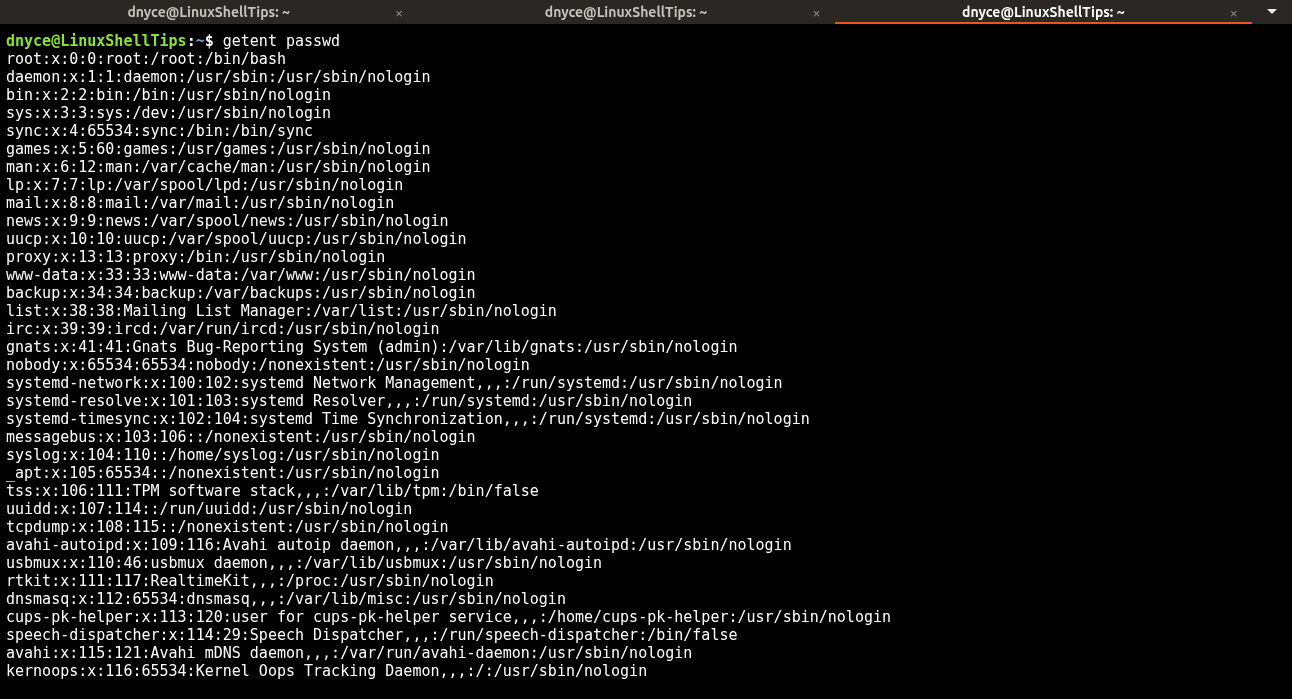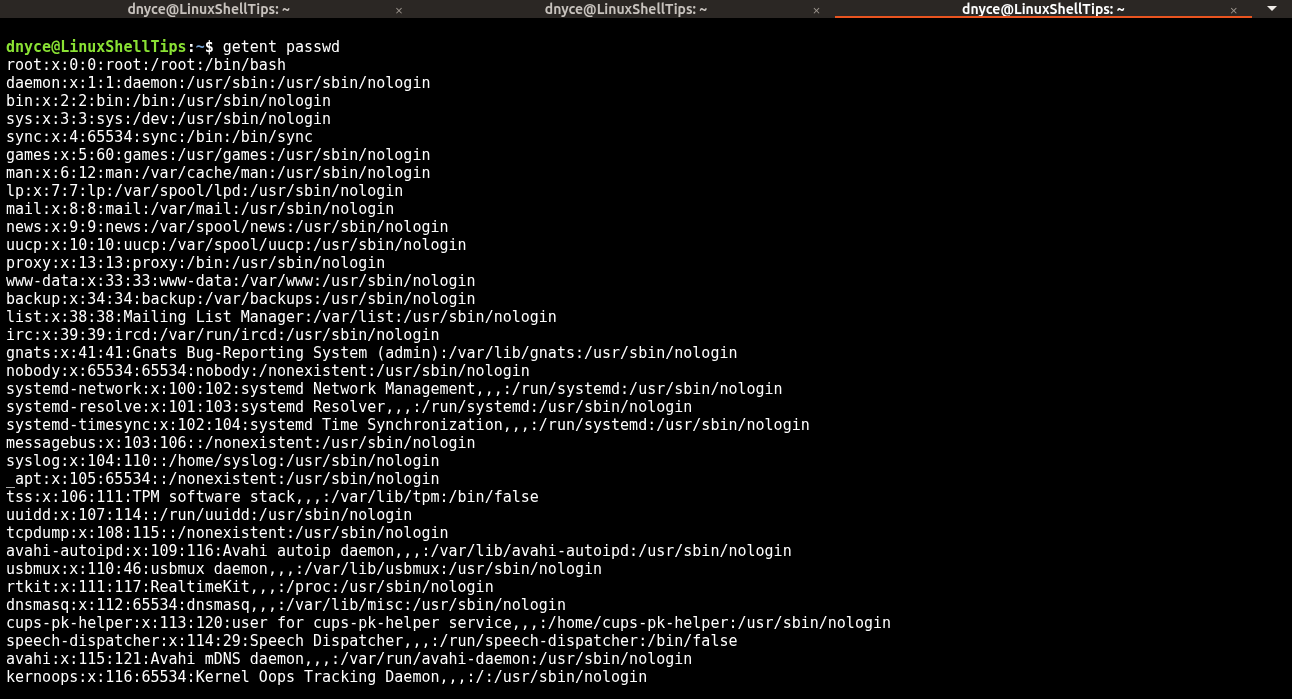--- a/index.html
+++ b/index.html
@@ -1,24 +1,24 @@
 <!DOCTYPE html>
 <html><head>
 <meta charset="utf-8">
 <style>
   * { margin: 0; padding: 0; box-sizing: border-box; }
   html, body { width: 1292px; height: 699px; background: #000; font-family: "DejaVu Sans Mono","Liberation Mono",monospace; font-size: 15px; overflow: hidden; }
-  .titlebar { height: 18px; background: #2b2724; display: flex; align-items: stretch; text-align: center; }
+  .titlebar { height: 24px; background: #2b2724; display: flex; align-items: stretch; text-align: center; }
   .tab { flex: 1; display: flex; align-items: center; justify-content: center; position: relative; color: #c7c2bd; font-family: Ubuntu,"DejaVu Sans",sans-serif; font-weight: 700; font-size: 14px; cursor: pointer; }
   .tab .close { position: absolute; right: 14px; top: 50%; transform: translateY(-50%); color: #9b948d; font-size: 15px; font-weight: 400; cursor: pointer; }
   .tab-active { color: #ffffff; }
   .tab-active::after { content: ""; position: absolute; left: 0; right: 0; bottom: 0; height: 2.5px; background: #E95420; }
   .menubtn { width: 40px; display: flex; align-items: center; justify-content: center; cursor: pointer; }
   .menubtn svg { fill: #efebe7; }
-  .terminal { padding: 20px 6px 6px 6px; line-height: 18px; white-space: pre; color: #ffffff; font-weight: 700; letter-spacing: 0; }
+  .terminal { padding: 8px 6px 6px 6px; line-height: 18px; white-space: pre; color: #ffffff; font-weight: 700; letter-spacing: 0; }
   .prompt-user { color: #8ae234; font-weight: 700; }
   .prompt-sep { color: #ffffff; font-weight: 700; }
   .prompt-sym { color: #ffffff; font-weight: 700; }
   .cmd { color: #ffffff; font-weight: 400; }
   .out { color: #ffffff; font-weight: 400; }
 </style>
 </head>
 <body>
 
 <div class="titlebar">

